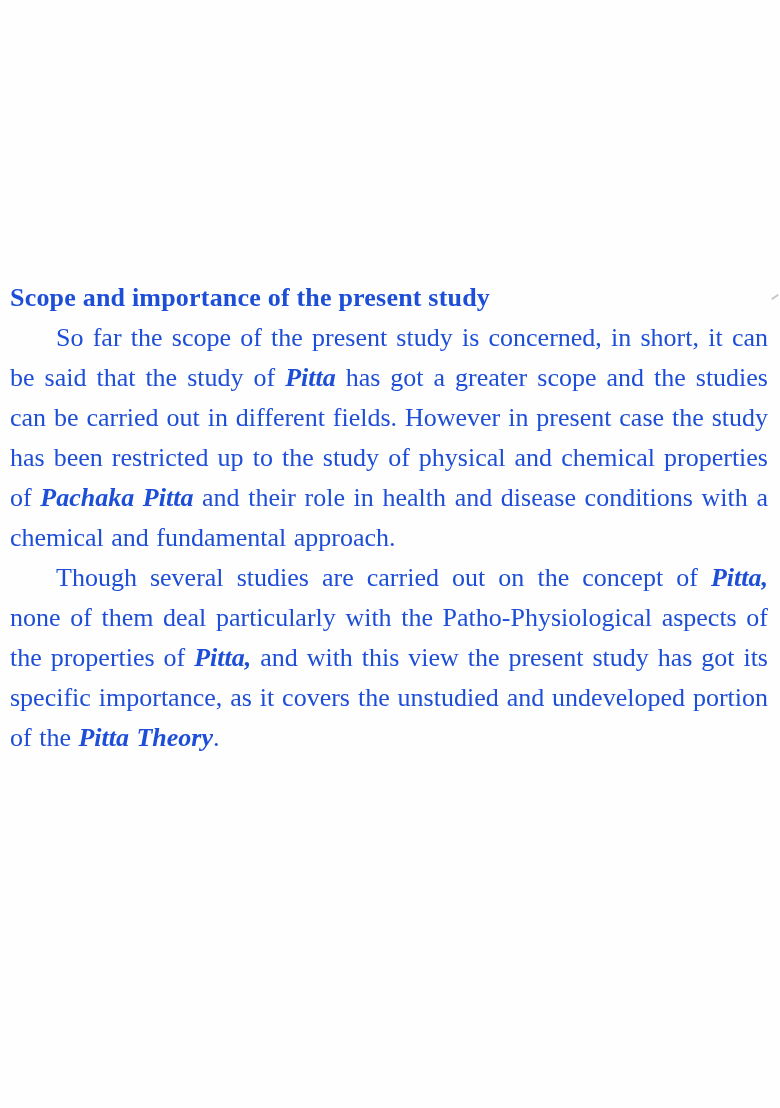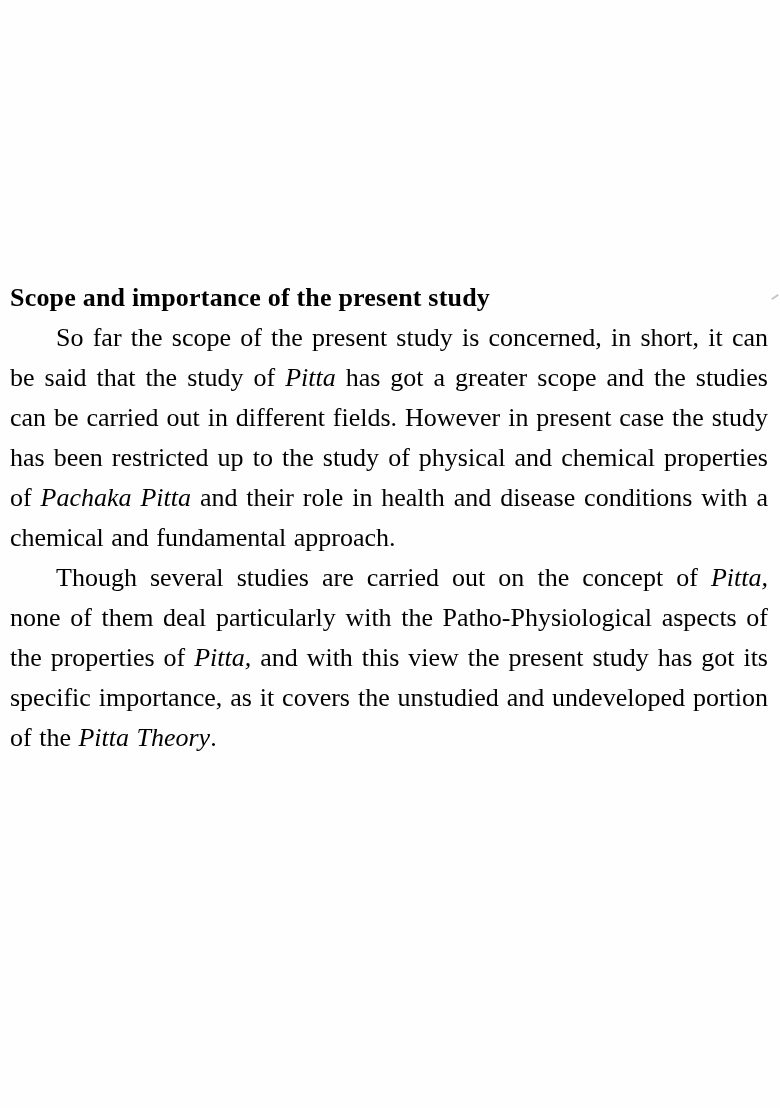--- a/index.html
+++ b/index.html
@@ -12,39 +12,40 @@
       background: #fefefe;
       overflow: hidden;
       position: relative;
       font-family: "Liberation Serif", serif;
     }
     .page-content {
       position: absolute;
       top: 278px;
       left: 10px;
       width: 758px;
-      color: #000000;
+      color: #1d4ed8;
     }
     .heading {
       margin: 0;
       font-size: 26px;
       line-height: 40px;
       font-weight: bold;
       letter-spacing: 0.2px;
     }
     .para {
       margin: 0;
       font-size: 26px;
       line-height: 40px;
       text-align: justify;
       text-indent: 46px;
       word-spacing: 1px;
     }
     .italic {
       font-style: italic;
+      font-weight: bold;
     }
     .scan-artifact {
       position: absolute;
       top: 296px;
       right: 1px;
       width: 8px;
       height: 2px;
       background: #c9c5c1;
       transform: rotate(-35deg);
     }

